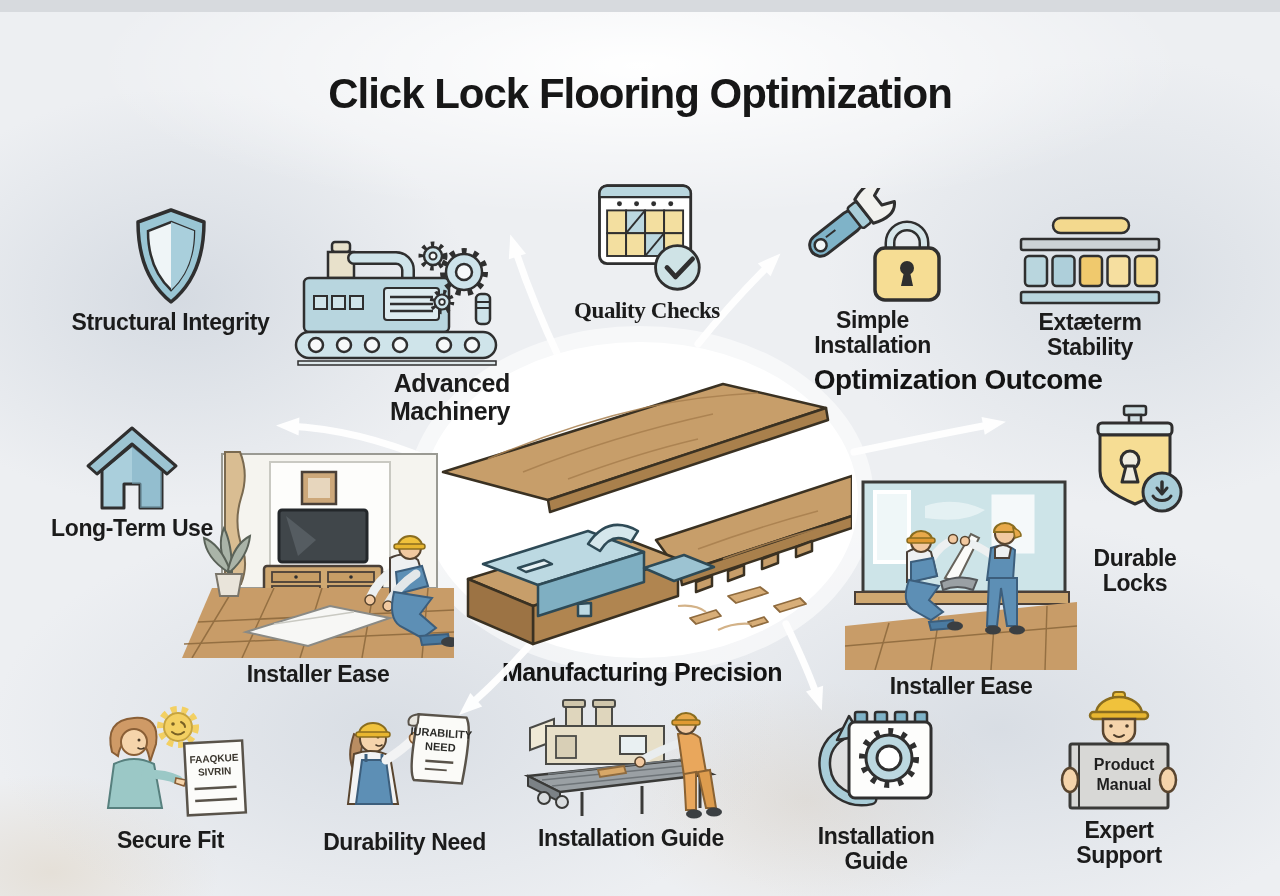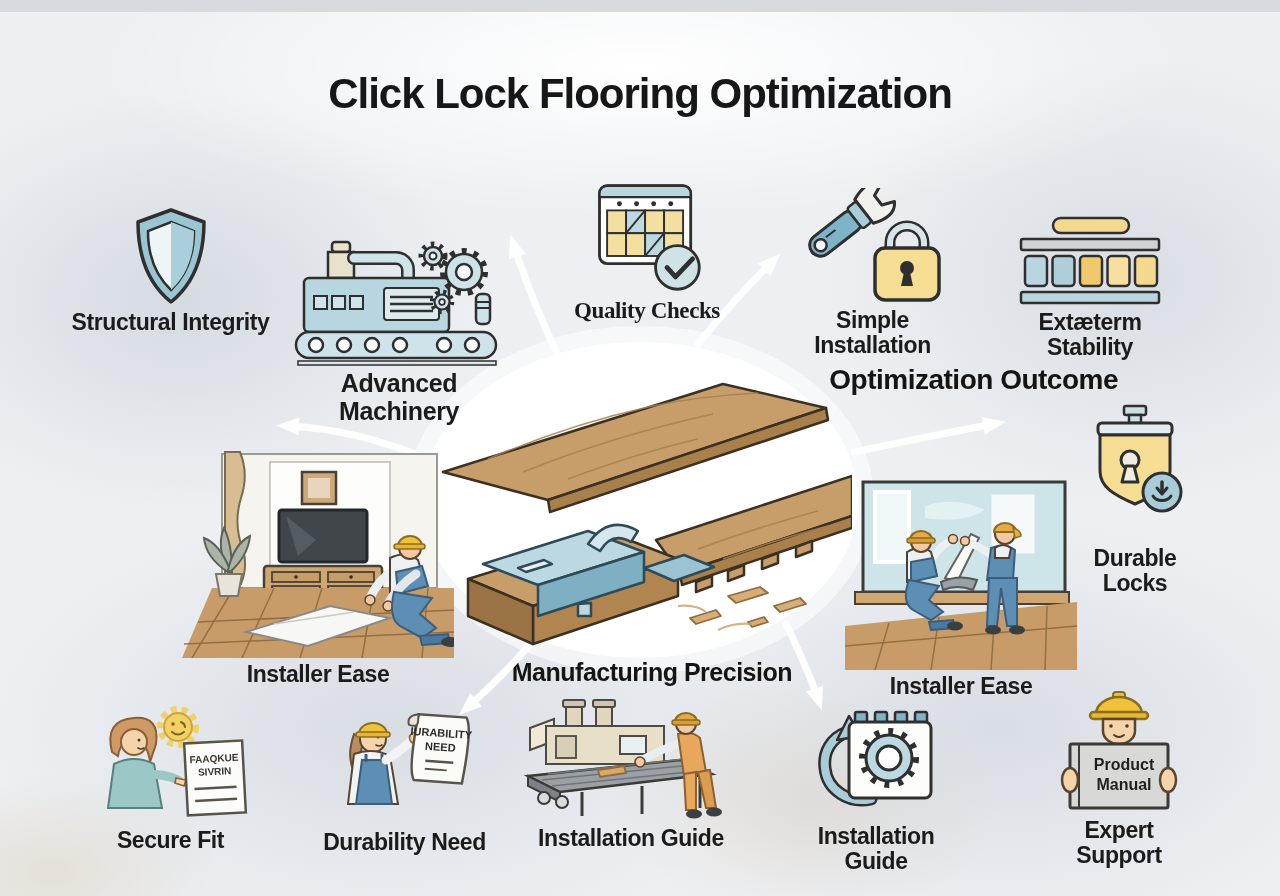--- a/index.html
+++ b/index.html
@@ -13,29 +13,29 @@
       radial-gradient(ellipse 560px 310px at 30% 80%, rgba(196,204,214,.50), rgba(196,204,214,0) 70%),
       radial-gradient(ellipse 520px 300px at 78% 80%, rgba(196,204,214,.50), rgba(196,204,214,0) 70%),
       radial-gradient(ellipse 280px 170px at 63% 88%, rgba(216,199,177,.38), rgba(216,199,177,0) 70%),
       radial-gradient(ellipse 240px 140px at 4% 96%, rgba(219,205,184,.45), rgba(219,205,184,0) 70%),
       #edeff2;
   }
   .title{
     position:absolute;left:0;right:0;top:58px;text-align:center;
     font-size:42px;font-weight:700;letter-spacing:-1px;color:#171717;
   }
-  .heading{position:absolute;font-weight:700;color:#141414;text-align:right;letter-spacing:-.5px;}
+  .heading{position:absolute;font-weight:700;color:#141414;text-align:center;letter-spacing:-.5px;}
   #h-outcome{left:798px;top:352px;width:320px;font-size:28px;}
   #h-precision{left:492px;top:646px;width:300px;font-size:25px;}
   .node{position:absolute;display:flex;flex-direction:column;align-items:center;z-index:3;}
   .node .label{
     font-weight:700;color:#1b1b1b;text-align:center;font-size:23px;
     letter-spacing:-.4px;line-height:1.1;margin-top:4px;
   }
-  .node .label.big{font-size:25px;}
+  .node .label.big{font-size:25px;text-align:right;}
   #bg-svg,#arrow-svg{position:absolute;left:0;top:0;z-index:0;}
   #arrow-svg{z-index:1;}
   #center-illustration{position:absolute;left:428px;top:342px;z-index:2;}
   svg{display:block;}
   text{font-family:"Liberation Sans",sans-serif;}
 </style>
 </head>
 <body>
 
 <div class="canvas">
@@ -225,20 +225,28 @@
       <circle cx="44" cy="56" r="9" fill="#efece0" stroke="#2f2f2f" stroke-width="3"></circle>
       <path d="M40 62 l-4 16 h16 l-4 -16 z" fill="#efece0" stroke="#2f2f2f" stroke-width="3" stroke-linejoin="round"></path>
       <circle cx="76" cy="88" r="19" fill="#a9cdd8" stroke="#2f2f2f" stroke-width="3"></circle>
       <path d="M76 78 v10" stroke="#2f2f2f" stroke-width="3.5" stroke-linecap="round" fill="none"></path>
       <path d="M71 84 l5 6 l5 -6" stroke="#2f2f2f" stroke-width="3" stroke-linecap="round" stroke-linejoin="round" fill="none"></path>
       <path d="M67 92 a10 8 0 0 0 18 0" stroke="#2f2f2f" stroke-width="3" fill="none" stroke-linecap="round"></path>
     </svg>
     <div class="label">Durable Locks</div>
   </div>
 
+  <div class="node" style="left:47px;top:408px;width:170px;">
+    <svg width="100" height="92" viewBox="0 0 100 92">
+      <path d="M20 50 V88 H42 V64 H58 V88 H80 V50 L50 25 Z" fill="#aacfdc" stroke="#2f2f2f" stroke-width="3" stroke-linejoin="round"></path>
+      <path d="M50 25 L80 50 V88 H58 V64 H50 Z" fill="#7fb0c4" opacity="0.55"></path>
+      <path d="M6 46 L50 8 L94 46 L85 54 L50 24 L15 54 Z" fill="#9cc4d2" stroke="#2f2f2f" stroke-width="3" stroke-linejoin="round"></path>
+    </svg>
+    <div class="label">Long-Term Use</div>
+  </div>
 
   <div class="node" style="left:182px;top:434px;width:272px;">
     <svg width="272" height="212" viewBox="0 0 272 212">
       <rect x="40" y="8" width="215" height="134" fill="#f5f4ef" stroke="#9a9a93" stroke-width="2"></rect>
       <rect x="88" y="16" width="120" height="110" fill="#fdfdfb" stroke="#c9c9c2" stroke-width="2"></rect>
       <path d="M58 6 q9 22 1 46 q-8 26 2 52 q5 16 -2 34 h-16 v-132 z" fill="#d9bd92" stroke="#7a6a50" stroke-width="2"></path>
       <rect x="120" y="26" width="34" height="32" fill="#cda87a" stroke="#4a4038" stroke-width="2.5"></rect>
       <rect x="126" y="32" width="22" height="20" fill="#e7d6bd"></rect>
       <rect x="97" y="64" width="88" height="52" rx="3" fill="#40464a" stroke="#23272a" stroke-width="3"></rect>
       <path d="M104 70 l30 24 l-18 16 z" fill="#5a6166" opacity="0.8"></path>

